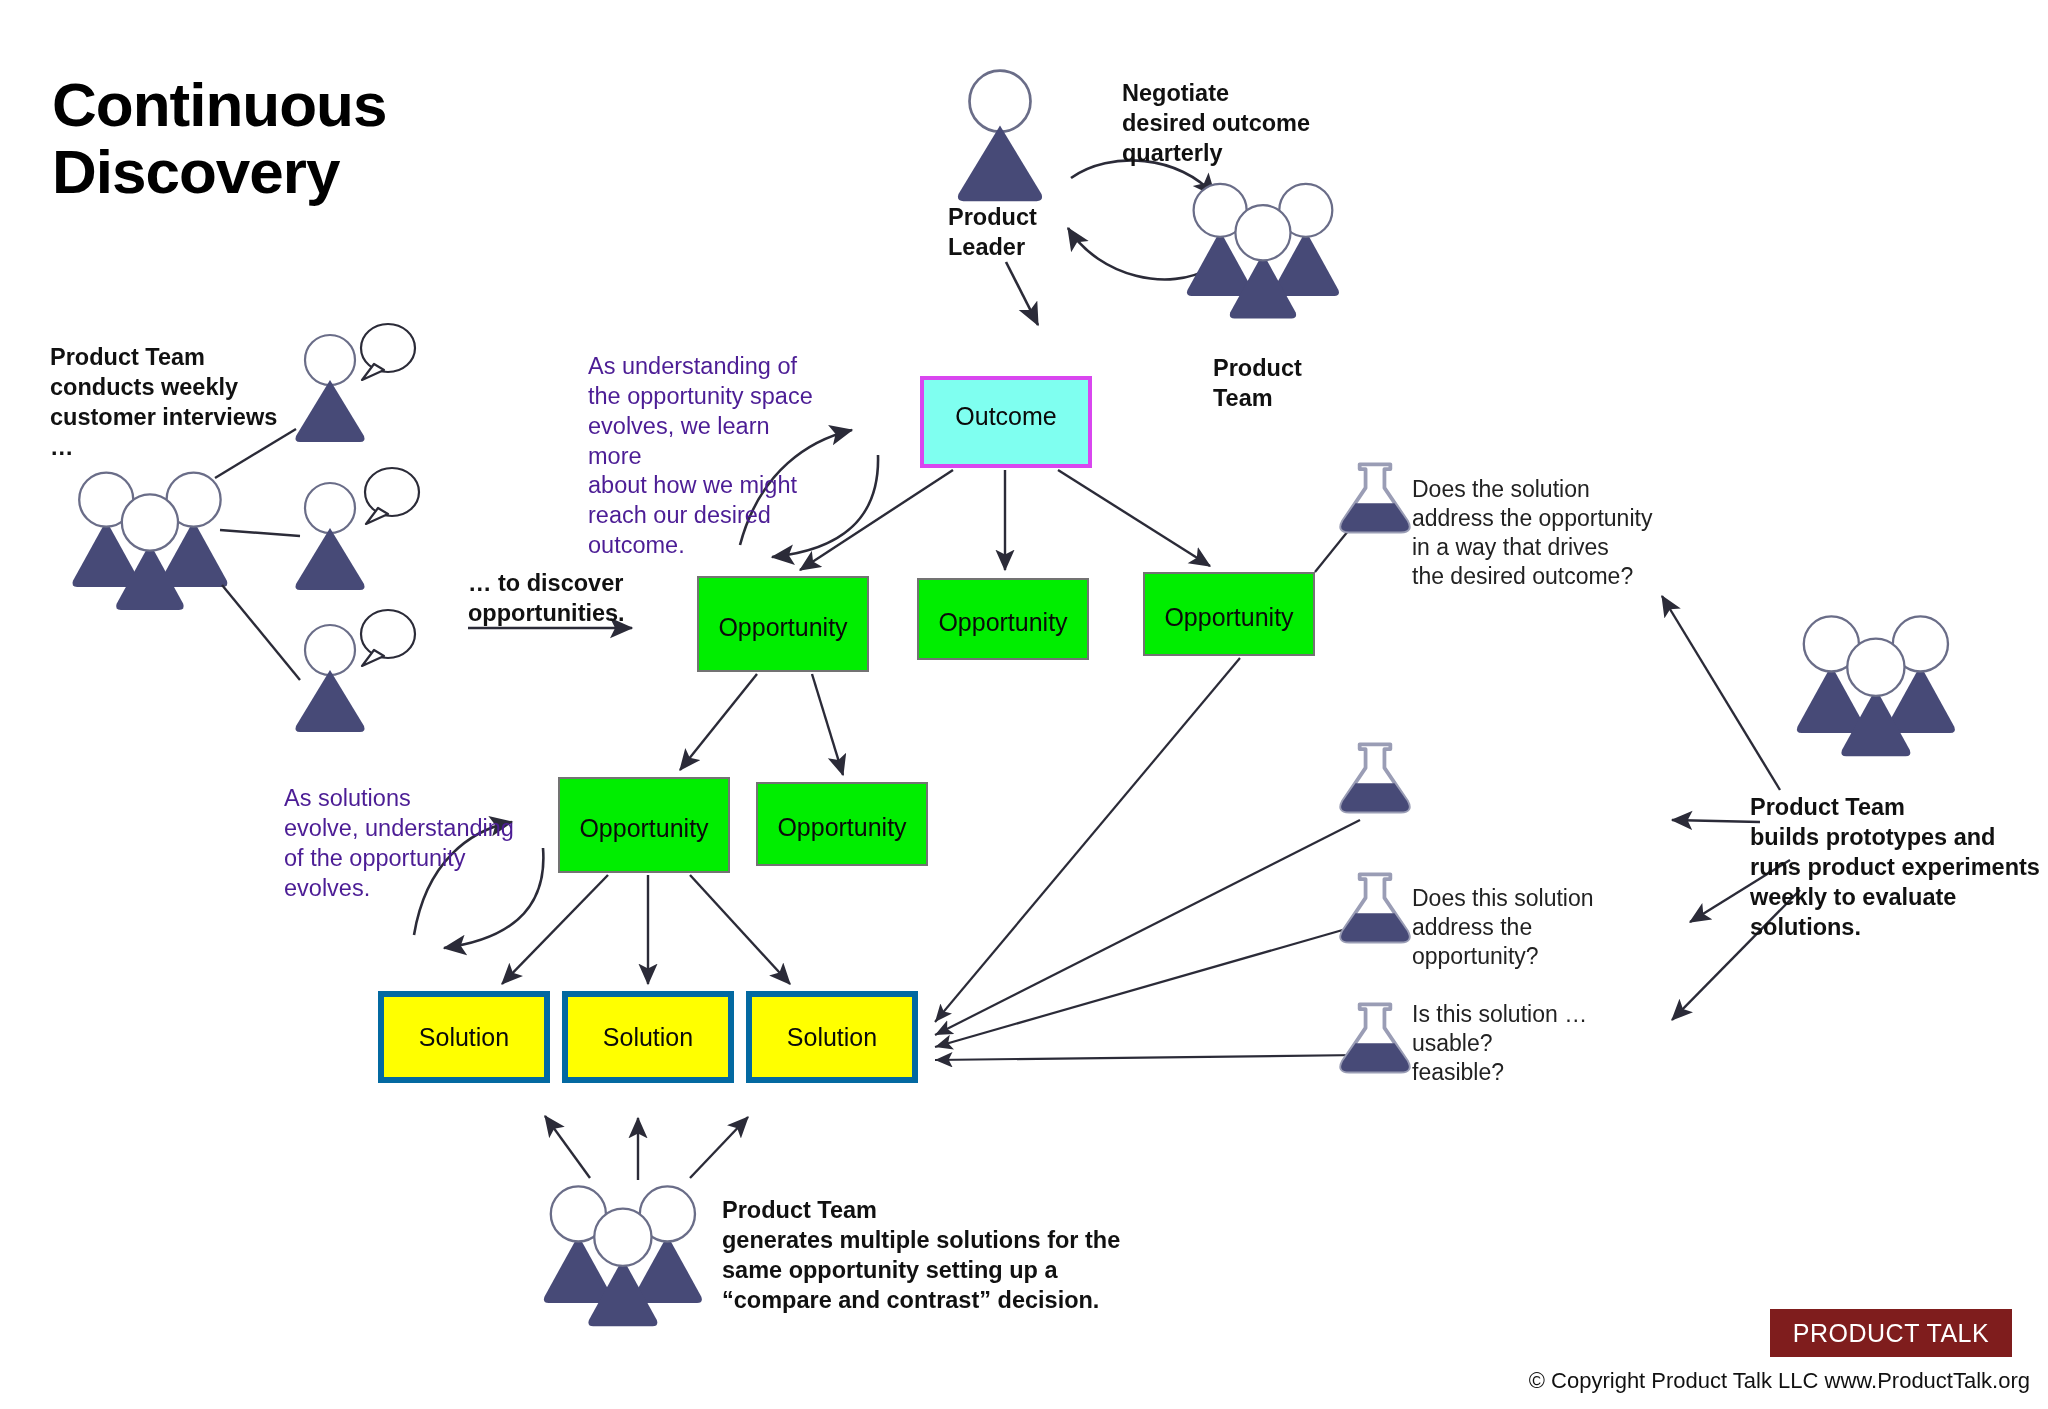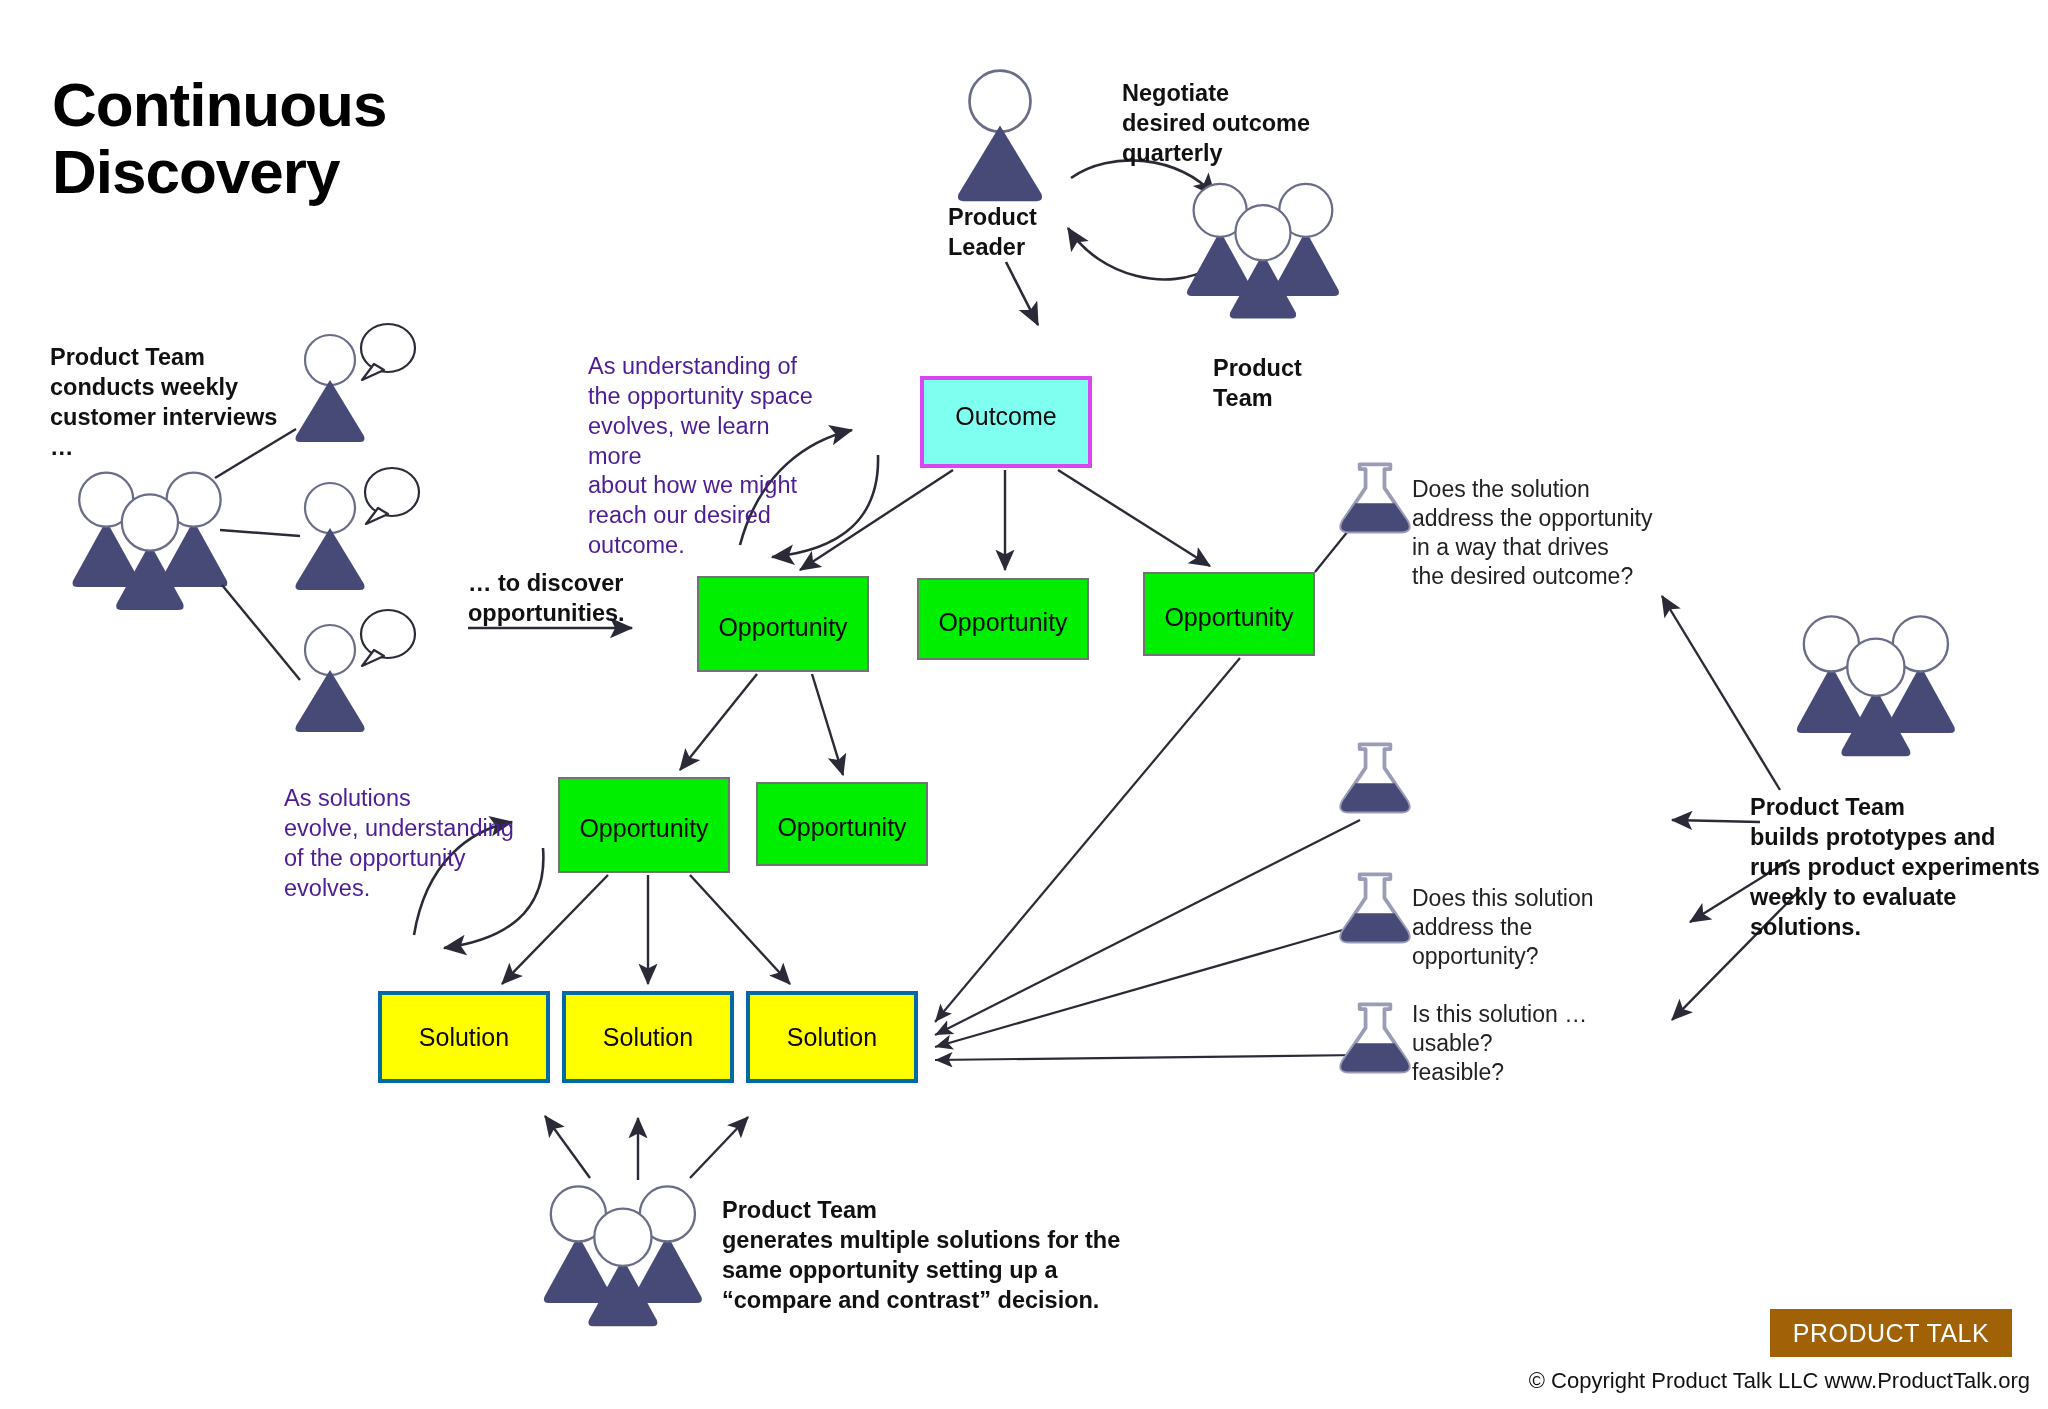--- a/index.html
+++ b/index.html
@@ -50,38 +50,38 @@
 
   
   .node{
     position:absolute;box-sizing:border-box;
     display:flex;align-items:center;justify-content:center;
     font-size:25px;color:#0a0a0a;
     text-align:center;
   }
   .node.outcome{background:#7FFFF0;border:4px solid #d946ef;}
   .node.opportunity{background:#00ee00;border:2px solid #737373;}
-  .node.solution{background:#ffff00;border:4px solid #0369a1;}
+  .node.solution{background:#ffff00;border:6px solid #0369a1;}
   .node.outcome span{transform:translateY(-6px);}
   .node.opportunity span{transform:translateY(3px);}
 
   #box-outcome      {left:920px; top:376px; width:172px;height:92px;}
   #box-opp-1        {left:697px; top:576px; width:172px;height:96px;}
   #box-opp-2        {left:917px; top:578px; width:172px;height:82px;}
   #box-opp-3        {left:1143px;top:572px; width:172px;height:84px;}
   #box-opp-4        {left:558px; top:777px; width:172px;height:96px;}
   #box-opp-5        {left:756px; top:782px; width:172px;height:84px;}
   #box-sol-1        {left:378px; top:991px; width:172px;height:92px;}
   #box-sol-2        {left:562px; top:991px; width:172px;height:92px;}
   #box-sol-3        {left:746px; top:991px; width:172px;height:92px;}
 
   
   #badge{
     left:1770px;top:1309px;width:242px;height:48px;
-    background:#a16207;color:#ffffff;
+    background:#7f1d1d;color:#ffffff;
     display:flex;align-items:center;justify-content:center;
     font-size:25px;letter-spacing:.5px;
   }
   #copyright{
     left:1520px;top:1368px;width:510px;text-align:right;
     font-size:22px;color:#111;
   }
 </style>
 </head>
 <body>

